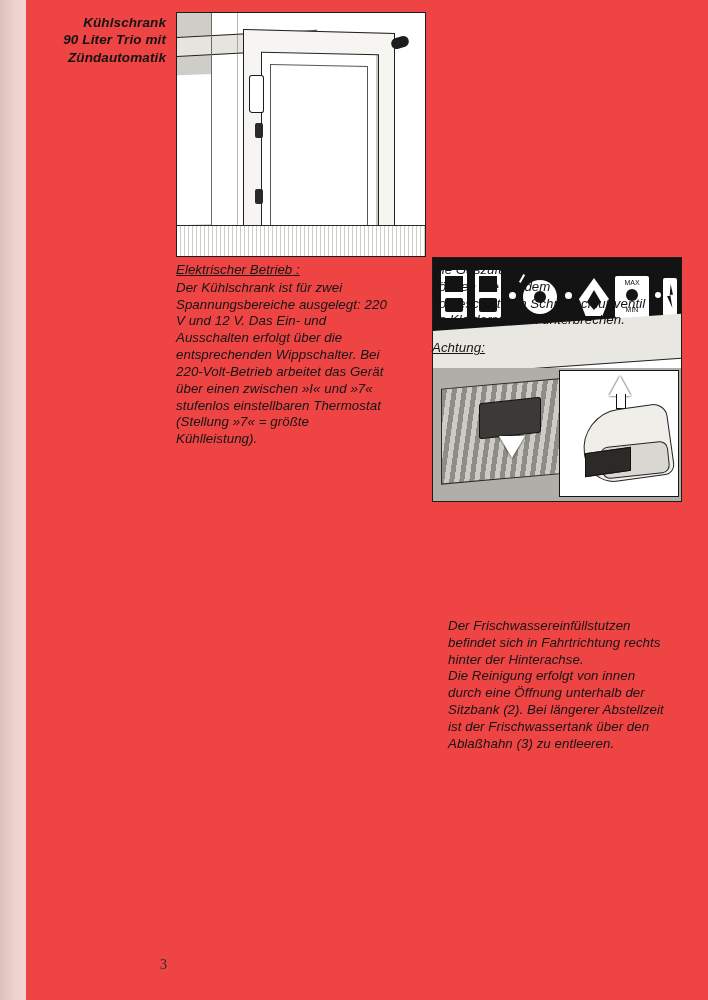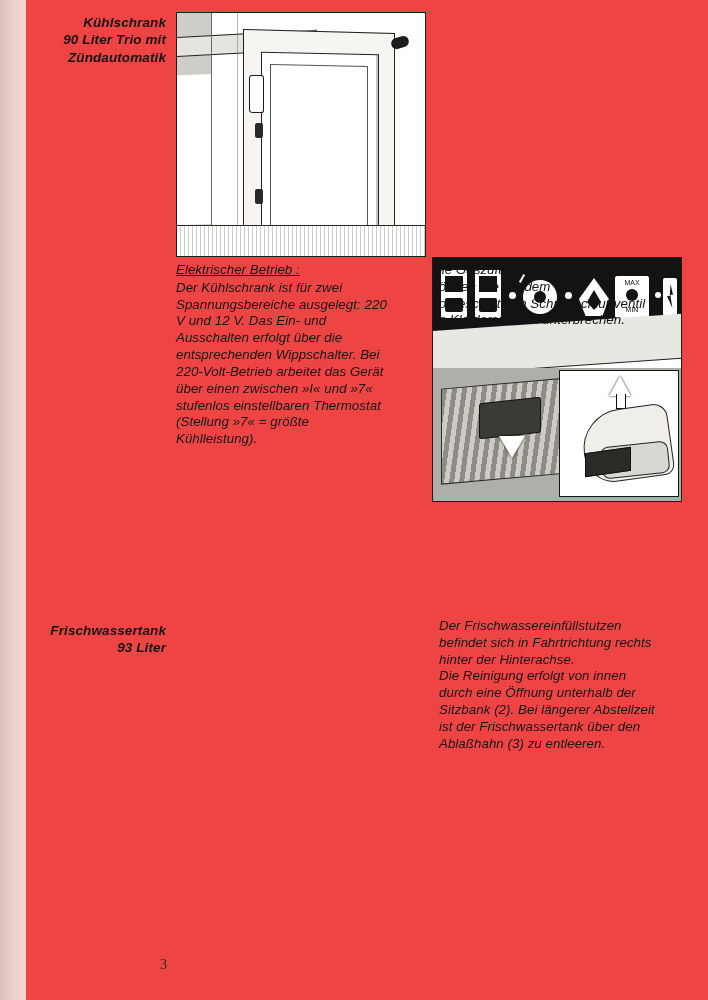--- a/index.html
+++ b/index.html
@@ -290,24 +290,21 @@
     <div class="blk"></div>
   </div>
 
   <div class="section col" id="col-electric" style="left:176px; top:262px; width:212px;">
     <div class="subhead">Elektrischer Betrieb :</div>
     <p>Der Kühlschrank ist für zwei Spannungsbereiche ausgelegt: 220 V und 12 V. Das Ein- und Ausschalten erfolgt über die entsprechenden Wippschalter. Bei 220-Volt-Betrieb arbeitet das Gerät über einen zwischen »I« und »7« stufenlos einstellbaren Thermostat (Stellung »7« = größte Kühlleistung).</p>
   </div>
 
   <div class="section col" id="col-gas" style="left:432px; top:262px; width:216px;">
     <p>Die Gaszufuhr zum Kühlschrank können Sie mit dem vorgeschalteten Schnellschlußventil im Kleiderschrank unterbrechen.</p>
-  </div>
-
-  <div class="section margin-heading" id="heading-water" style="left:16px; top:622px; width:150px;">
-    <div>Frischwassertank</div>
-    <div class="sub">93 Liter</div>
-  </div>
-
-  <div class="section col" id="col-water" style="left:439px; top:618px; width:222px; white-space:pre-line;">Der Frischwassereinfüllstutzen befindet sich in Fahrtrichtung rechts hinter der Hinterachse.
+    <div class="subhead" style="margin-top:-2px;">Achtung:</div>
+  </div>
+
+
+  <div class="section col" id="col-water" style="left:448px; top:618px; width:222px; white-space:pre-line;">Der Frischwassereinfüllstutzen befindet sich in Fahrtrichtung rechts hinter der Hinterachse.
 Die Reinigung erfolgt von innen durch eine Öffnung unterhalb der Sitzbank (2). Bei längerer Abstellzeit ist der Frischwassertank über den Ablaßhahn (3) zu entleeren.</div>
 
   <div class="pagenum">3</div>
 </div>
 
 </body></html>

